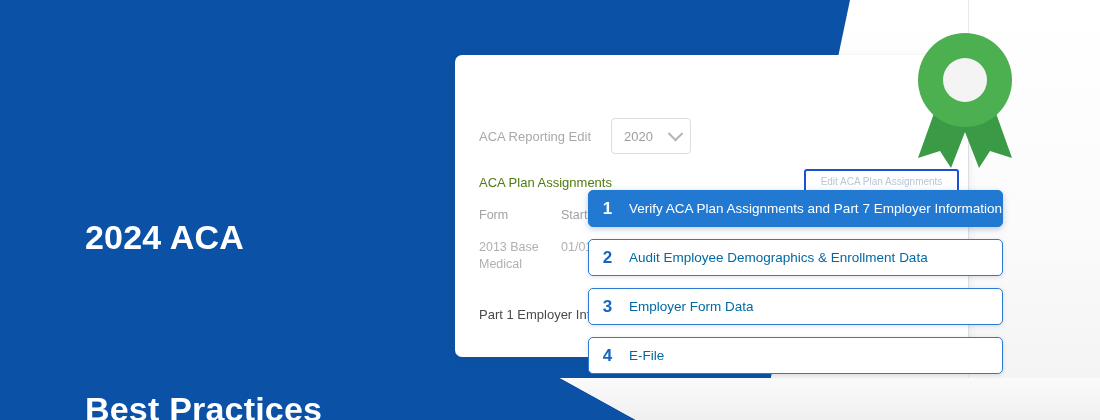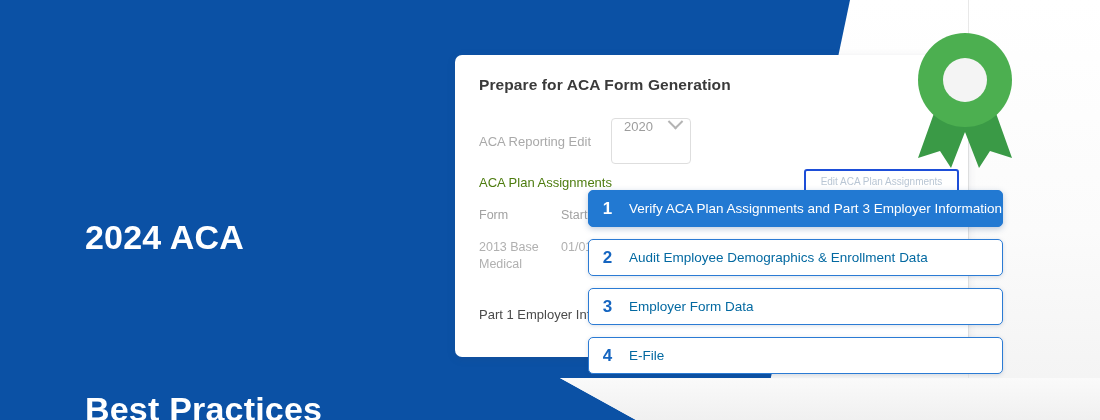--- a/index.html
+++ b/index.html
@@ -108,26 +108,26 @@
     display: flex;
     align-items: center;
   }
   .field-label {
     font-size: 13px;
     color: #a9a9a9;
     margin-right: 20px;
   }
   .select-box {
     width: 80px;
-    height: 46px;
+    height: 36px;
     border: 1px solid #dedede;
     border-radius: 4px;
     background: #ffffff;
     display: flex;
-    align-items: flex-start;
+    align-items: center;
     justify-content: space-between;
     padding: 0 9px 0 12px;
     box-sizing: border-box;
   }
   .select-value {
     font-size: 13px;
     color: #9d9d9d;
   }
   .chevron {
     width: 9px;
@@ -256,21 +256,20 @@
   <div class="bg-blue-notch"></div>
   <div class="bg-blue-notch-shade"></div>
 
   <div class="headline">
     <span class="line">2024 ACA</span>
     <span class="line">Best Practices</span>
   </div>
 
   <div class="app-card">
 
-    <div class="card-title">Prepare for ACA Form Generation</div>
 
     <div class="field-row">
       <span class="field-label">ACA Reporting Edit</span>
       <div class="select-box">
         <span class="select-value">2020</span>
         <span class="chevron"></span>
       </div>
     </div>
 
     <div class="section-title">ACA Plan Assignments</div>
@@ -288,21 +287,21 @@
       </div>
     </div>
 
     <div class="part1-label">Part 1 Employer Information</div>
   </div>
 
   <div class="steps">
 
     <div class="step active">
       <span class="step-num">1</span>
-      <span class="step-label">Verify ACA Plan Assignments and Part 3 Employer Information</span>
+      <span class="step-label">Verify ACA Plan Assignments and Part 7 Employer Information</span>
     </div>
 
     <div class="step">
       <span class="step-num">2</span>
       <span class="step-label">Audit Employee Demographics &amp; Enrollment Data</span>
     </div>
 
     <div class="step">
       <span class="step-num">3</span>
       <span class="step-label">Employer Form Data</span>

